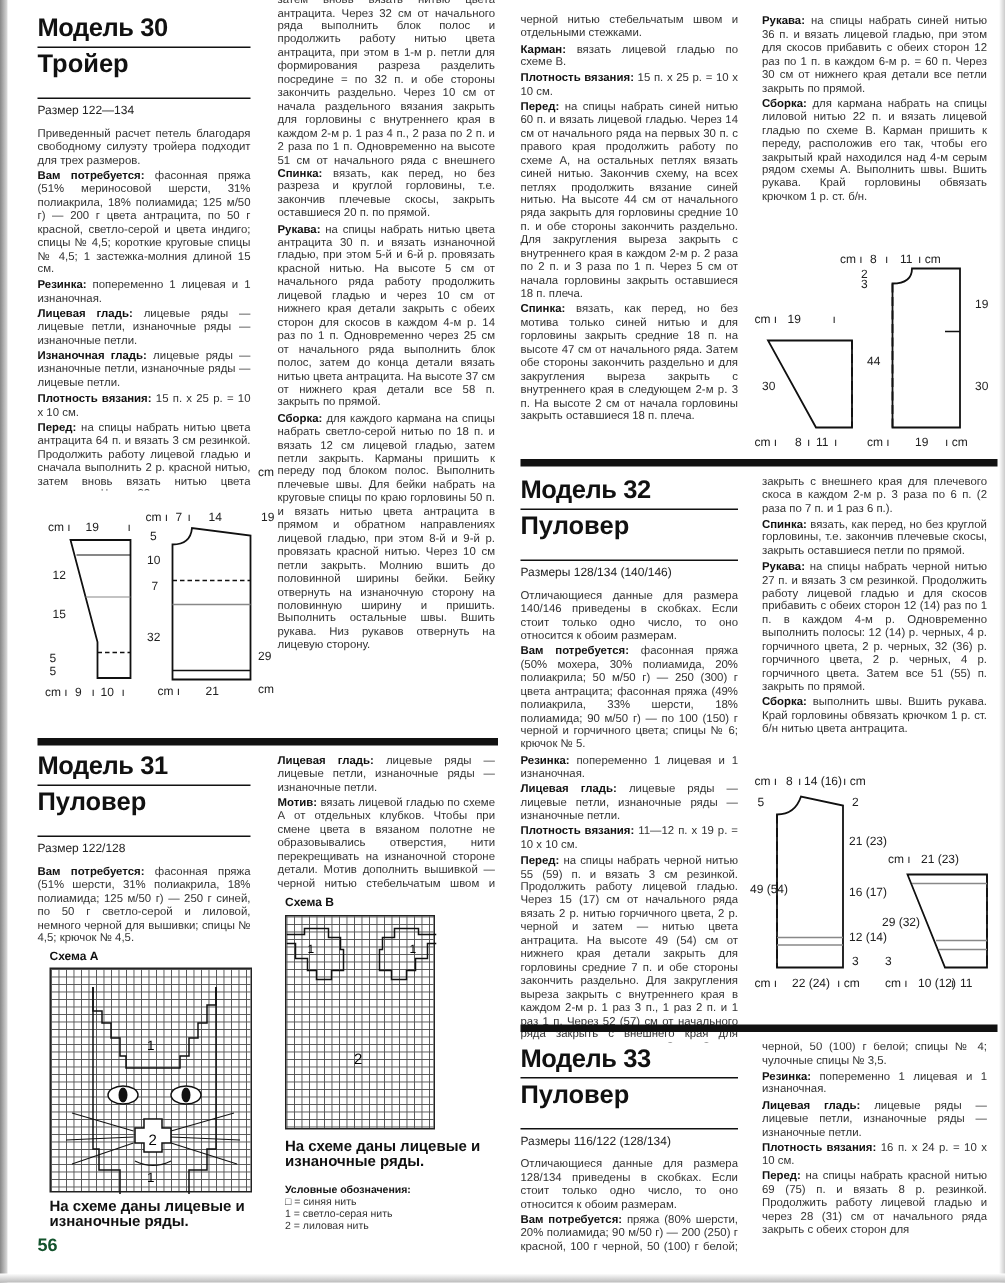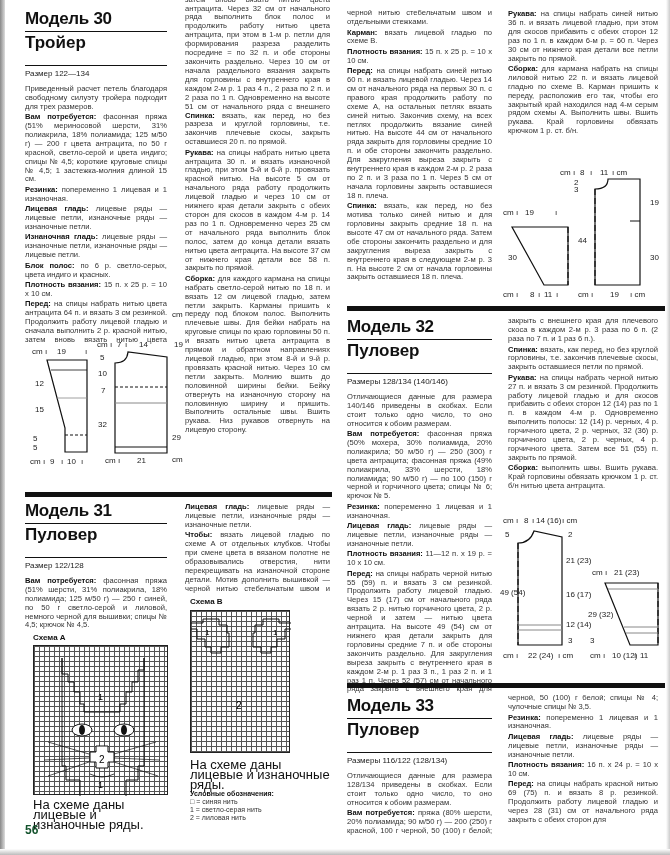--- a/index.html
+++ b/index.html
@@ -9,21 +9,21 @@
 .col{position:absolute;font-size:7.6px;line-height:8.9px;text-align:justify;color:#333}
 .col p{margin-bottom:1.5px}
 .col b{color:#111}
 .h-model{font-weight:bold;font-size:17px;line-height:22px;color:#111;letter-spacing:-.3px}
 .h-sub{font-weight:bold;font-size:17px;line-height:19px;color:#111;border-top:1.5px solid #111;border-bottom:1.5px solid #111;padding:1px 0 13px 0;margin-top:1px}
 .size{font-weight:normal;font-size:8px;margin:4px 0 6px 0;color:#222}
 .thickrule{position:absolute;height:5px;background:#111}
 .diag{position:absolute}
 .diag text{font-family:"Liberation Sans",sans-serif;font-size:8px;fill:#222}
 .chart-title{font-weight:bold;font-size:8px;color:#111}
-.caption{font-weight:normal;font-size:13px;line-height:10px;color:#111}
+.caption{font-weight:bold;font-size:10px;line-height:10px;color:#111}
 .legend{font-size:7px;line-height:8px;color:#333}
 .pagenum{position:absolute;left:25px;top:823px;font-weight:bold;font-size:12px;color:#14532d}
 .grid{position:absolute;border:1px solid #222;background-color:#fff;
  background-image:linear-gradient(#555 .6px,transparent .6px),linear-gradient(90deg,#555 .6px,transparent .6px);
  background-size:5px 5px}
 .shadow-edge{position:absolute;right:0;top:0;width:4px;height:855px;background:linear-gradient(90deg,#fff,#ccc)}
 .bottom-edge{position:absolute;left:0;bottom:0;width:670px;height:6px;background:linear-gradient(#fff,#bbb)}
 </style>
 </head>
 <body>
@@ -34,21 +34,20 @@
 
 <div class="col" style="left:25px;top:8px;width:142px">
   <div class="h-model">Модель 30</div>
   <div class="h-sub">Тройер</div>
   <div class="size">Размер 122—134</div>
   <p>Приведенный расчет петель благодаря свободному силуэту тройера подходит для трех размеров.</p>
   <p><b>Вам потребуется:</b> <span>фасонная пряжа (51% мериносовой шерсти, 31% полиакрила, 18% полиамида; 125 м/50 г) — 200 г цвета антрацита, по 50 г красной, светло-серой и цвета индиго; спицы № 4,5; короткие круговые спицы № 4,5; 1 застежка-молния длиной 15 см.</span></p>
   <p><b>Резинка:</b> <span>попеременно 1 лицевая и 1 изнаночная.</span></p>
   <p><b>Лицевая гладь:</b> <span>лицевые ряды — лицевые петли, изнаночные ряды — изнаночные петли.</span></p>
   <p><b>Изнаночная гладь:</b> <span>лицевые ряды — изнаночные петли, изнаночные ряды — лицевые петли.</span></p>
-  <p><b>Блок полос:</b> <span>по 6 р. светло-серых, цвета индиго и красных.</span></p>
   <p><b>Плотность вязания:</b> <span>15 п. х 25 р. = 10 х 10 см.</span></p>
   <p style="height:46px;overflow:hidden"><b>Перед:</b> <span>на спицы набрать нитью цвета антрацита 64 п. и вязать 3 см резинкой. Продолжить работу лицевой гладью и сначала выполнить 2 р. красной нитью, затем вновь вязать нитью цвета антрацита. Через 32 см от начального ряда выполнить блок полос и продолжить работу нитью цвета антрацита, при этом в 1-м р. петли для формирования разреза разделить посредине = по 32 п. и обе стороны закончить раздельно. Через 10 см от начала раздельного вязания закрыть для горловины с внутреннего края в каждом 2-м р. 1 раз 4 п., 2 раза по 2 п. и 2 раза по 1 п. Одновременно на высоте 51 см от начального ряда с внешнего края закрыть для плечевого скоса в каждом 2-м р. 2 раза по 6 п. и 2 раза по 5 петель.</span></p>
 </div>
 
 <svg class="diag" style="left:25px;top:340px" width="145" height="125">
   <g>
     <text x="7" y="14">cm ı</text>
         <text x="32" y="14">19</text>
         <text x="60" y="14">ı</text>
     <polygon points="22,20 62,20 62,112 40,112 40,88" fill="none" stroke="#111" stroke-width="1.2"></polygon>
@@ -126,21 +125,21 @@
 
 <div class="col" style="left:185px;top:8px;width:145px">
   <p style="height:150px;overflow:hidden;margin-top:-48px"><span style="visibility:visible">на спицы набрать нитью цвета антрацита 64 п. и вязать 3 см резинкой. Продолжить работу лицевой гладью и сначала выполнить 2 р. красной нитью, затем вновь вязать нитью цвета антрацита. Через 32 см от начального ряда выполнить блок полос и продолжить работу нитью цвета антрацита, при этом в 1-м р. петли для формирования разреза разделить посредине = по 32 п. и обе стороны закончить раздельно. Через 10 см от начала раздельного вязания закрыть для горловины с внутреннего края в каждом 2-м р. 1 раз 4 п., 2 раза по 2 п. и 2 раза по 1 п. Одновременно на высоте 51 см от начального ряда с внешнего края закрыть для плечевого скоса в каждом 2-м р. 2 раза по 6 п. и 2 раза по 5 петель.</span></p>
   <p><b>Спинка:</b> <span>вязать, как перед, но без разреза и круглой горловины, т.е. закончив плечевые скосы, закрыть оставшиеся 20 п. по прямой.</span></p>
   <p><b>Рукава:</b> <span>на спицы набрать нитью цвета антрацита 30 п. и вязать изнаночной гладью, при этом 5-й и 6-й р. провязать красной нитью. На высоте 5 см от начального ряда работу продолжить лицевой гладью и через 10 см от нижнего края детали закрыть с обеих сторон для скосов в каждом 4-м р. 14 раз по 1 п. Одновременно через 25 см от начального ряда выполнить блок полос, затем до конца детали вязать нитью цвета антрацита. На высоте 37 см от нижнего края детали все 58 п. закрыть по прямой.</span></p>
   <p><b>Сборка:</b> <span>для каждого кармана на спицы набрать светло-серой нитью по 18 п. и вязать 12 см лицевой гладью, затем петли закрыть. Карманы пришить к переду под блоком полос. Выполнить плечевые швы. Для бейки набрать на круговые спицы по краю горловины 50 п. и вязать нитью цвета антрацита в прямом и обратном направлениях лицевой гладью, при этом 8-й и 9-й р. провязать красной нитью. Через 10 см петли закрыть. Молнию вшить до половинной ширины бейки. Бейку отвернуть на изнаночную сторону на половинную ширину и пришить. Выполнить остальные швы. Вшить рукава. Низ рукавов отвернуть на лицевую сторону.</span></p>
 </div>
 
 <div class="col" style="left:185px;top:503px;width:145px">
   <p><b>Лицевая гладь:</b> <span>лицевые ряды — лицевые петли, изнаночные ряды — изнаночные петли.</span></p>
-  <p style="height:63px;overflow:hidden"><b>Чтобы:</b> <span>вязать лицевой гладью по схеме А от отдельных клубков. Чтобы при смене цвета в вязаном полотне не образовывались отверстия, нити перекрещивать на изнаночной стороне детали. Мотив дополнить вышивкой — черной нитью стебельчатым швом и отдельными стежками.</span></p>
+  <p style="height:63px;overflow:hidden"><b>Мотив:</b> <span>вязать лицевой гладью по схеме А от отдельных клубков. Чтобы при смене цвета в вязаном полотне не образовывались отверстия, нити перекрещивать на изнаночной стороне детали. Мотив дополнить вышивкой — черной нитью стебельчатым швом и отдельными стежками.</span></p>
 </div>
 
 <div style="position:absolute;left:190px;top:597px" class="chart-title">Схема В</div>
 <div class="grid" style="left:190px;top:610px;width:100px;height:143px">
   <svg width="100" height="143" style="position:absolute;left:0;top:0">
     <polyline points="0,12 12,12 12,8 28,8 28,14 36,14 36,22 38,22 38,36 30,36 30,42 20,42 20,36 14,36 14,28 6,28 6,18 0,18" fill="none" stroke="#111"></polyline>
     <polyline points="100,12 88,12 88,8 72,8 72,14 64,14 64,22 62,22 62,36 70,36 70,42 80,42 80,36 86,36 86,28 94,28 94,18 100,18" fill="none" stroke="#111"></polyline>
     <text x="14" y="24" style="font-size:8px">1</text>
     <text x="82" y="24" style="font-size:8px">1</text>
     <text x="45" y="98" style="font-size:10px">2</text>

